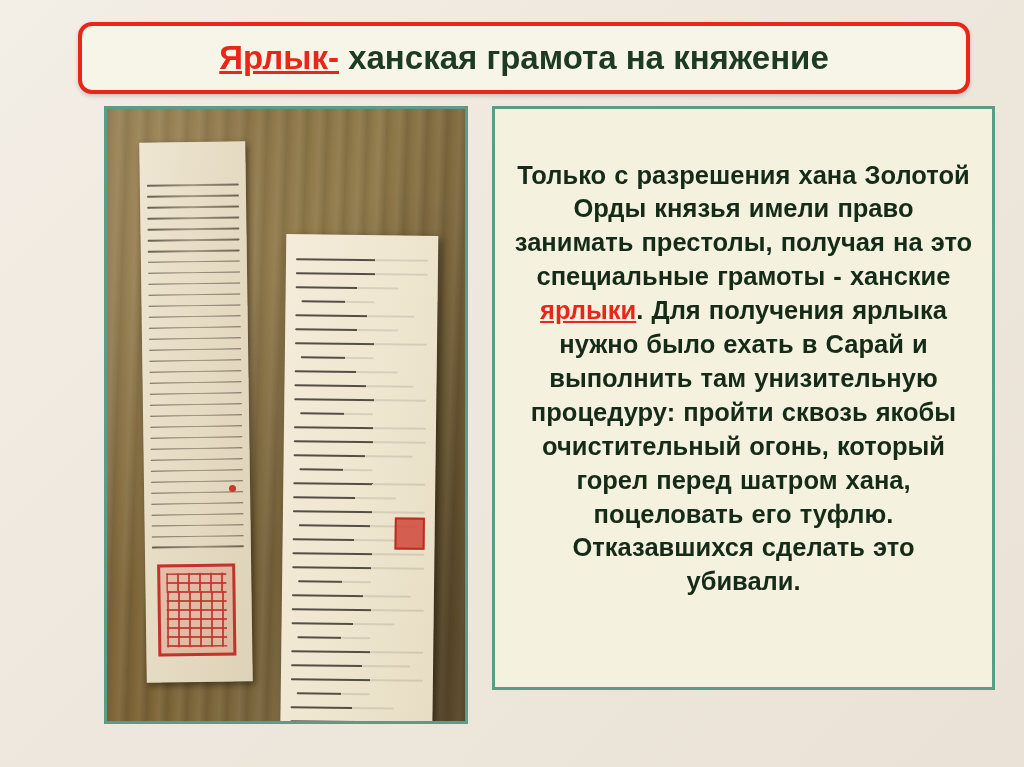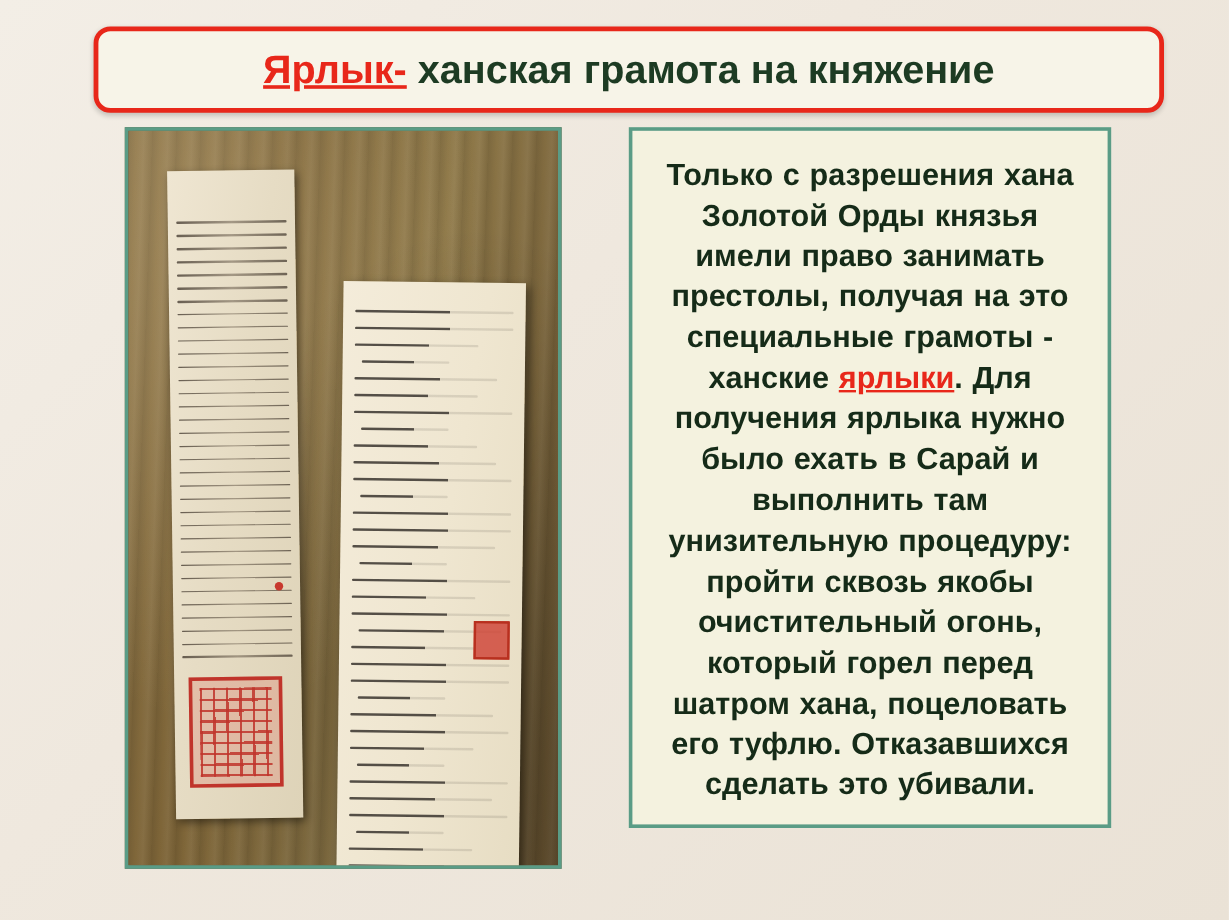--- a/index.html
+++ b/index.html
@@ -173,30 +173,29 @@
     background: rgba(206,62,50,0.80);
     border: 2px solid #b8301f;
     box-sizing: border-box;
   }
 
   
   .text-panel {
     position: absolute;
     left: 492px;
     top: 106px;
-    width: 402px;
+    width: 503px;
     height: 584px;
     background: #f4f2df;
     border: 3px solid #5a9c86;
     box-sizing: border-box;
     padding: 24px 18px 18px 18px;
     display: flex;
-    align-items: center;
+    align-items: flex-start;
     justify-content: center;
-    margin-left: 32px;
   }
   .body-text {
     font-size: 25.5px;
     line-height: 1.33;
     color: #152b18;
     font-weight: bold;
     text-align: center;
     word-spacing: 1px;
   }
   .hl {

